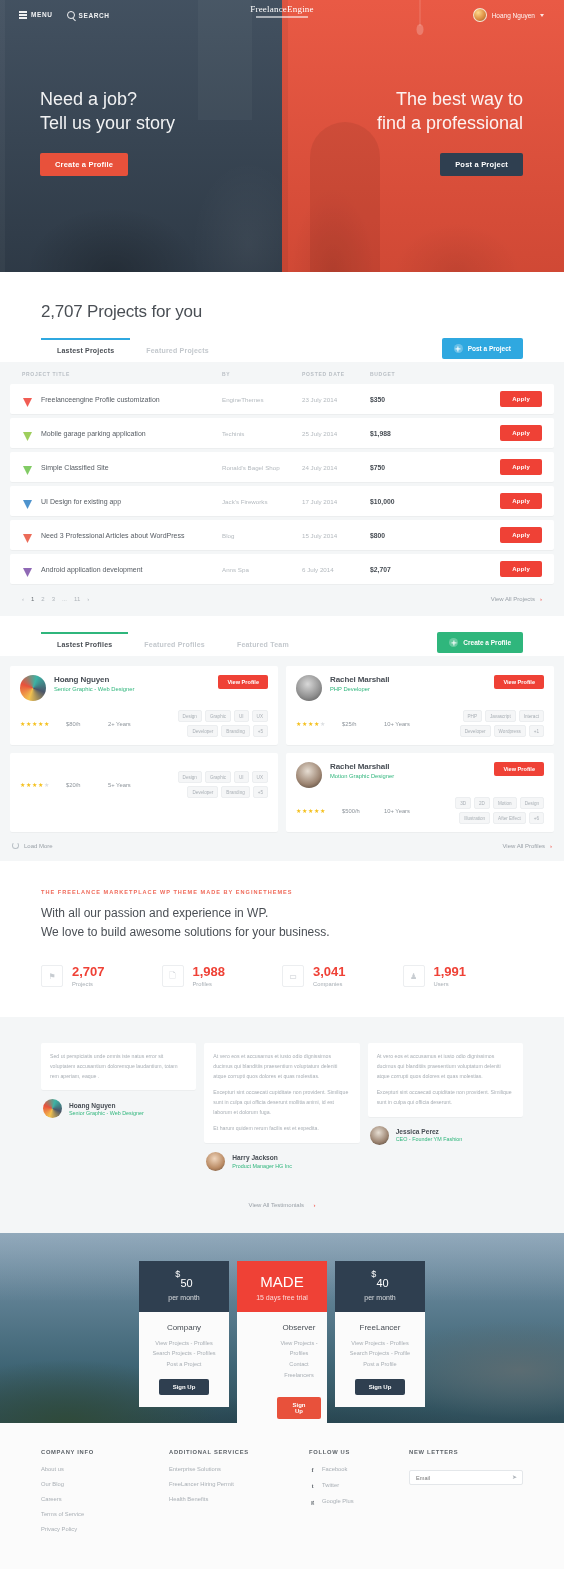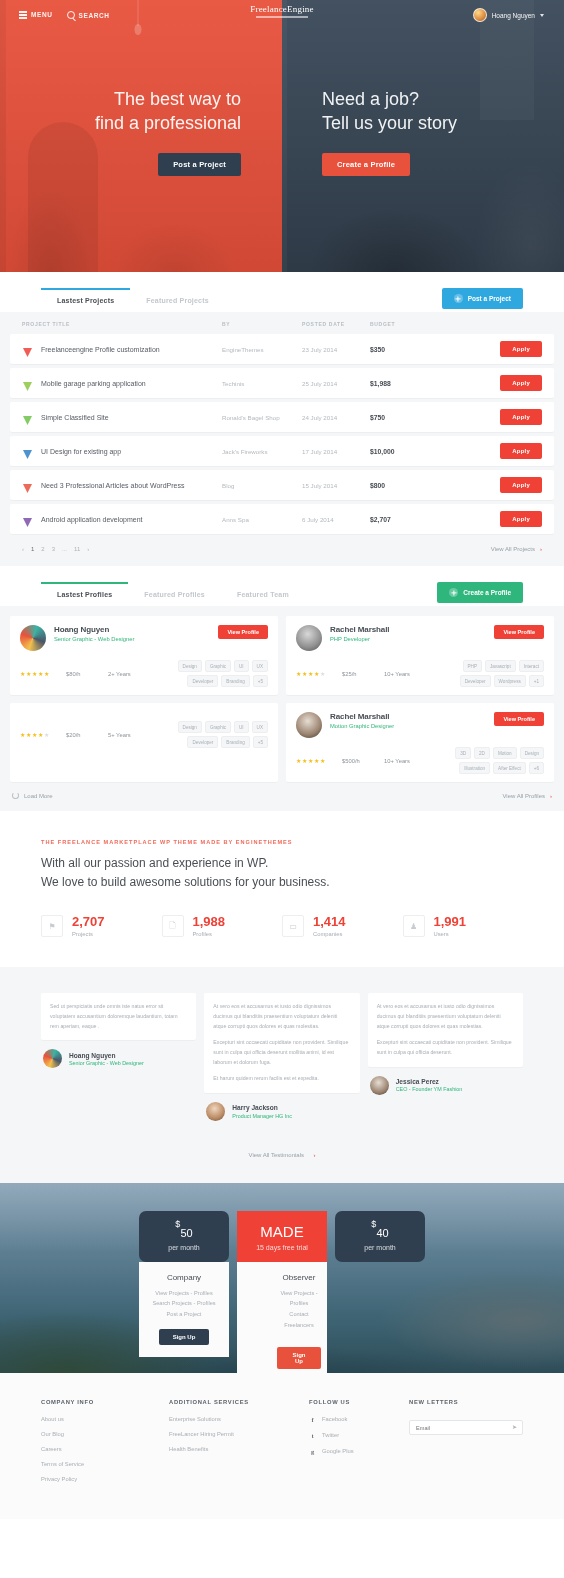--- a/index.html
+++ b/index.html
@@ -267,21 +267,21 @@
   .pricing::after {
     content: ""; position: absolute; left: 0; right: 0; top: 0; height: 68px;
     background: linear-gradient(180deg, rgba(180,200,214,.5), rgba(180,200,214,0));
   }
   .plans {
     position: relative; z-index: 3; display: flex; justify-content: center; gap: 8px;
     padding-top: 28px;
   }
   .plan { width: 90px; }
   .plan-head { padding: 12px 6px 11px; text-align: center; }
-  .plan-dark { background: #2f3f50; border-radius: 7px; }
+  .plan-dark { background: #2f3f50; }
   .plan-red { background: #ef4136; }
   .plan-price { font-size: 15px; color: #fff; font-weight: 400; }
   .plan-price sup { font-size: 9px; top: -.45em; position: relative; }
   .plan-price .small { font-size: 11px; }
   .plan-per { font-size: 7px; color: rgba(255,255,255,.8); margin-top: 4px; }
   .plan-body { background: #fbfbfb; padding: 11px 6px 12px; text-align: center; }
   .plan-name { font-size: 8px; color: #474d54; }
   .plan-feat { font-size: 5.6px; color: #a9afb5; margin-top: 6px; line-height: 1.9; }
   .plan-btn {
     display: inline-block; margin-top: 9px; font-size: 6px; font-weight: 700; color: #fff;
@@ -306,42 +306,42 @@
   .news-send {
     position: absolute; right: 6px; top: 50%; transform: translateY(-50%);
     font-size: 6px; color: #aeb4ba; cursor: pointer;
   }
 </style>
 </head>
 <body>
 
 <div class="hero">
 
+  <div class="hero-half hero-right">
+
+    <div class="hero-content">
+      <div class="hero-title">
+        <span>Need a job?</span>
+        <span class="l2">Tell us your story</span>
+      </div>
+      <div class="hero-btn btn-red">Create a Profile</div>
+    </div>
+  </div>
+
   <div class="hero-half hero-left">
     <div class="hero-lamp lamp-a">
         <i></i>
         <b></b>
       </div>
     <div class="hero-content">
       <div class="hero-title">
         <span>The best way to</span>
         <span class="l2">find a professional</span>
       </div>
       <div class="hero-btn btn-dark">Post a Project</div>
-    </div>
-  </div>
-
-  <div class="hero-half hero-right">
-
-    <div class="hero-content">
-      <div class="hero-title">
-        <span>Need a job?</span>
-        <span class="l2">Tell us your story</span>
-      </div>
-      <div class="hero-btn btn-red">Create a Profile</div>
     </div>
   </div>
 
   <div class="topnav">
     <div class="nav-btn">
       <span class="nav-menu-ico">
           <span></span>
           <span></span>
           <span></span>
         </span>
@@ -358,20 +358,21 @@
     <div class="nav-user">
       <span class="avatar-sm"></span>
       <span class="nav-user-name">Hoang Nguyen</span>
       <span class="caret"></span>
     </div>
   </div>
 </div>
 
 <div class="projects-section">
   <div class="section">
+    <div class="sec-title">2,707 Projects for you</div>
     <div class="tabs-row">
       <div class="tab active">Lastest Projects</div>
       <div class="tab">Featured Projects</div>
       <div class="sec-action act-blue">
         <span class="plus-ico"></span>
         <span>Post a Project</span>
       </div>
     </div>
   </div>
 
@@ -610,21 +611,21 @@
       <div class="stat">
         <span class="stat-ico">🗋</span>
         <span>
           <span class="stat-num" style="display:block">1,988</span>
           <span class="stat-lbl" style="display:block">Profiles</span>
         </span>
       </div>
       <div class="stat">
         <span class="stat-ico">▭</span>
         <span>
-          <span class="stat-num" style="display:block">1,414</span>
+          <span class="stat-num" style="display:block">3,041</span>
           <span class="stat-lbl" style="display:block">Companies</span>
         </span>
       </div>
       <div class="stat">
         <span class="stat-ico">♟</span>
         <span>
           <span class="stat-num" style="display:block">1,991</span>
           <span class="stat-lbl" style="display:block">Users</span>
         </span>
       </div>
@@ -700,20 +701,25 @@
         <div class="plan-body"><div class="plan-name">Observer</div><div class="plan-feat tall">
             <div>View Projects - Profiles</div>
             <div>Contact Freelancers</div>
           </div><div class="plan-btn btn-red">Sign Up</div></div>
       </div>
       <div class="plan">
         <div class="plan-head plan-dark">
           <div class="plan-price"><sup>$</sup><span class="small">40</span></div>
           <div class="plan-per">per month</div>
         </div>
+        <div class="plan-body"><div class="plan-name">FreeLancer</div><div class="plan-feat">
+            <div>View Projects - Profiles</div>
+            <div>Search Projects - Profile</div>
+            <div>Post a Profile</div>
+          </div><div class="plan-btn btn-dark">Sign Up</div></div>
       </div>
     </div>
 </div>
 
 <div class="footer">
   <div class="foot-grid">
     <div>
       <div class="foot-h">COMPANY INFO</div>
       <ul class="foot-list" id="foot-col-0">
           <li>About us</li>

